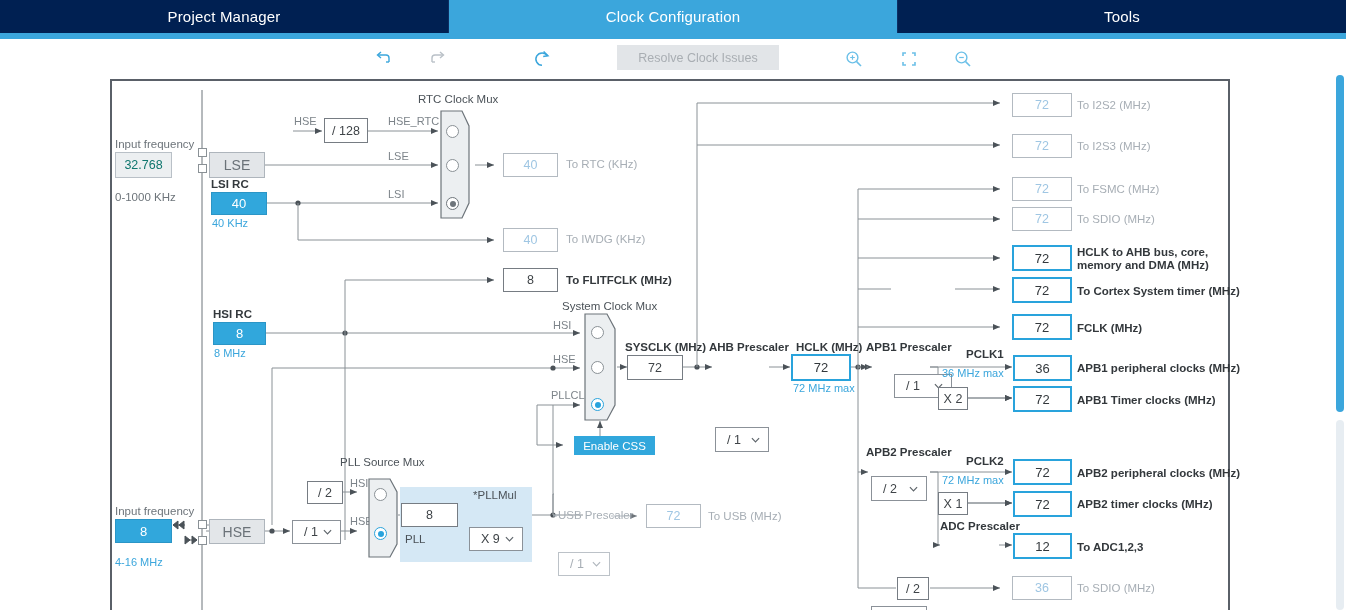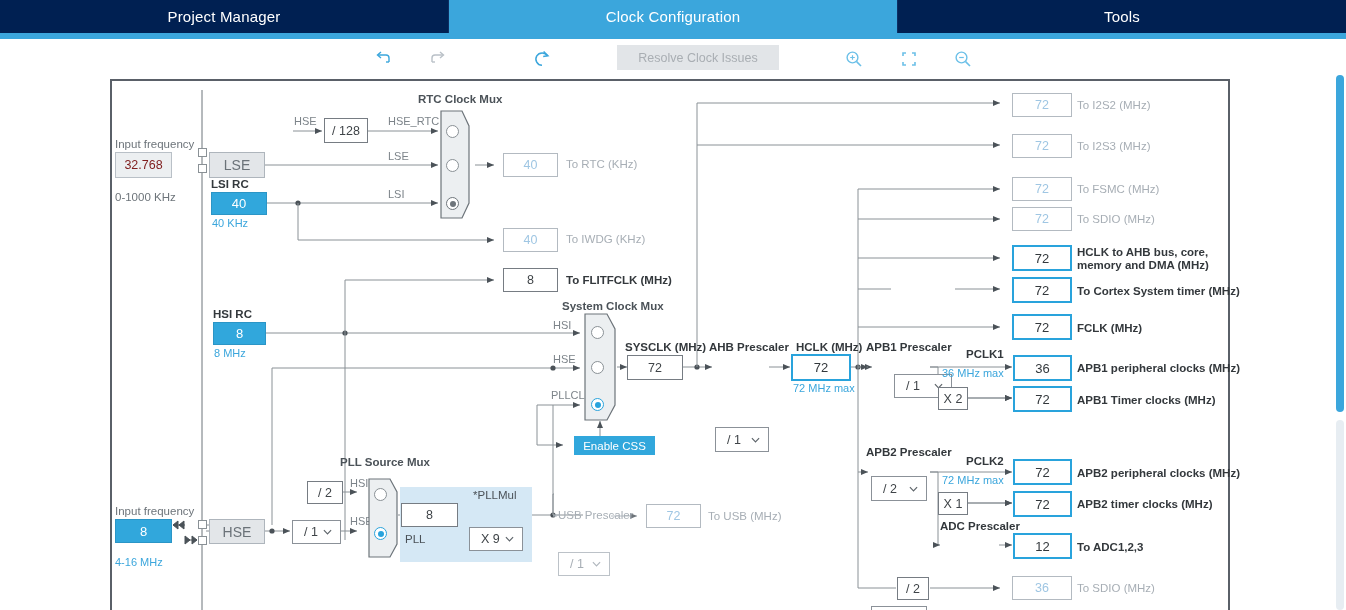--- a/index.html
+++ b/index.html
@@ -27,21 +27,21 @@
          border:2px solid #5a6068;border-bottom:none;background:#fff;box-sizing:border-box;}
   .canvas{position:absolute;left:0;top:0;width:1346px;height:610px;}
 
   
   svg.wires{position:absolute;left:0;top:0;width:1346px;height:610px;pointer-events:none;}
 
   
   .nd{position:absolute;box-sizing:border-box;font-size:12.5px;}
 
   
-  .fld-off{background:#eceff1;border:1px solid #b9c0c7;color:#7f1d1d;
+  .fld-off{background:#eceff1;border:1px solid #b9c0c7;color:#0f766e;
            display:flex;align-items:center;justify-content:center;}
   
   .out-off{background:#fff;border:1px solid #b3bac1;color:#9fc6e3;
            display:flex;align-items:center;justify-content:center;}
   
   .out-grey{background:#fff;border:1px solid #767c83;color:#3f4448;
             display:flex;align-items:center;justify-content:center;}
   
   .out-on{background:#fff;border:2px solid #29a3dc;color:#33383c;
           display:flex;align-items:center;justify-content:center;font-size:13px;}
@@ -59,21 +59,21 @@
       display:flex;align-items:center;padding-left:11px;position:relative;}
   .dd.off{color:#a7aeb5;border-color:#bcc2c8;}
   .dd .chev{position:absolute;right:8px;top:50%;transform:translateY(-50%);
             width:9px;height:9px;}
   
   .lbl{position:absolute;font-size:11.5px;color:#6d747a;white-space:nowrap;}
   .lbl-b{position:absolute;font-size:11.5px;color:#33383c;font-weight:bold;white-space:nowrap;}
   .lbl-w{position:absolute;font-size:11.5px;color:#33383c;font-weight:bold;
          line-height:12.5px;width:150px;}
   .lbl-blue{position:absolute;font-size:11px;color:#3ba6dc;white-space:nowrap;}
-  .lbl-mux{position:absolute;font-size:11.5px;color:#4b5258;font-weight:bold;white-space:nowrap;}
+  .lbl-mux{position:absolute;font-size:11.5px;color:#4b5258;font-weight:normal;white-space:nowrap;}
   .lbl-sig{position:absolute;font-size:11px;color:#7d848a;white-space:nowrap;}
   .lbl-off{position:absolute;font-size:11.5px;color:#a7aeb5;white-space:nowrap;}
 
   
   .pllbg{position:absolute;background:#d5e8f5;}
   .pll-tag{position:absolute;font-size:11.5px;color:#4b5258;}
 
   
   .csbtn{position:absolute;background:#31a7dc;color:#fff;font-size:11.5px;
          display:flex;align-items:center;justify-content:center;cursor:pointer;}

